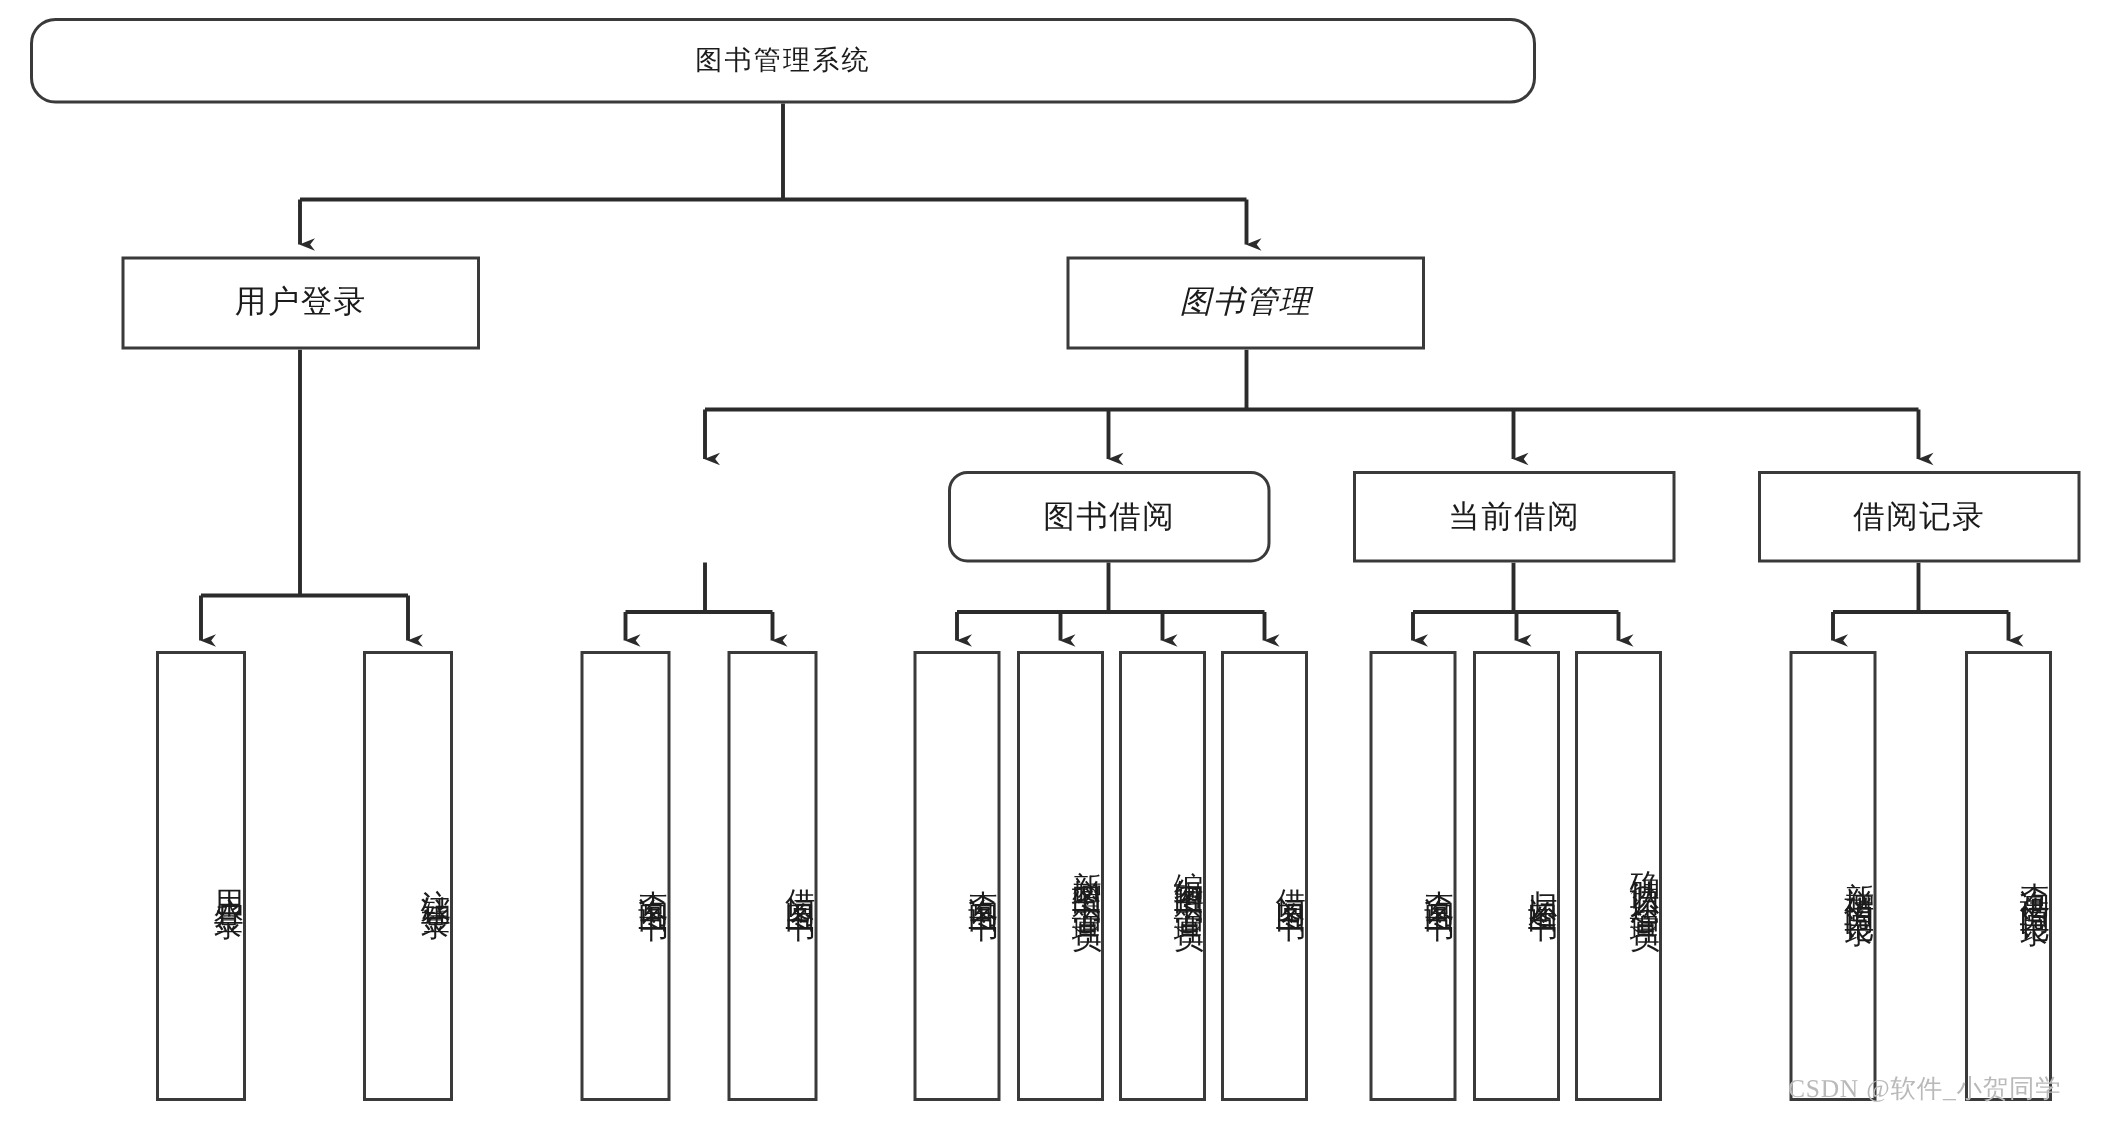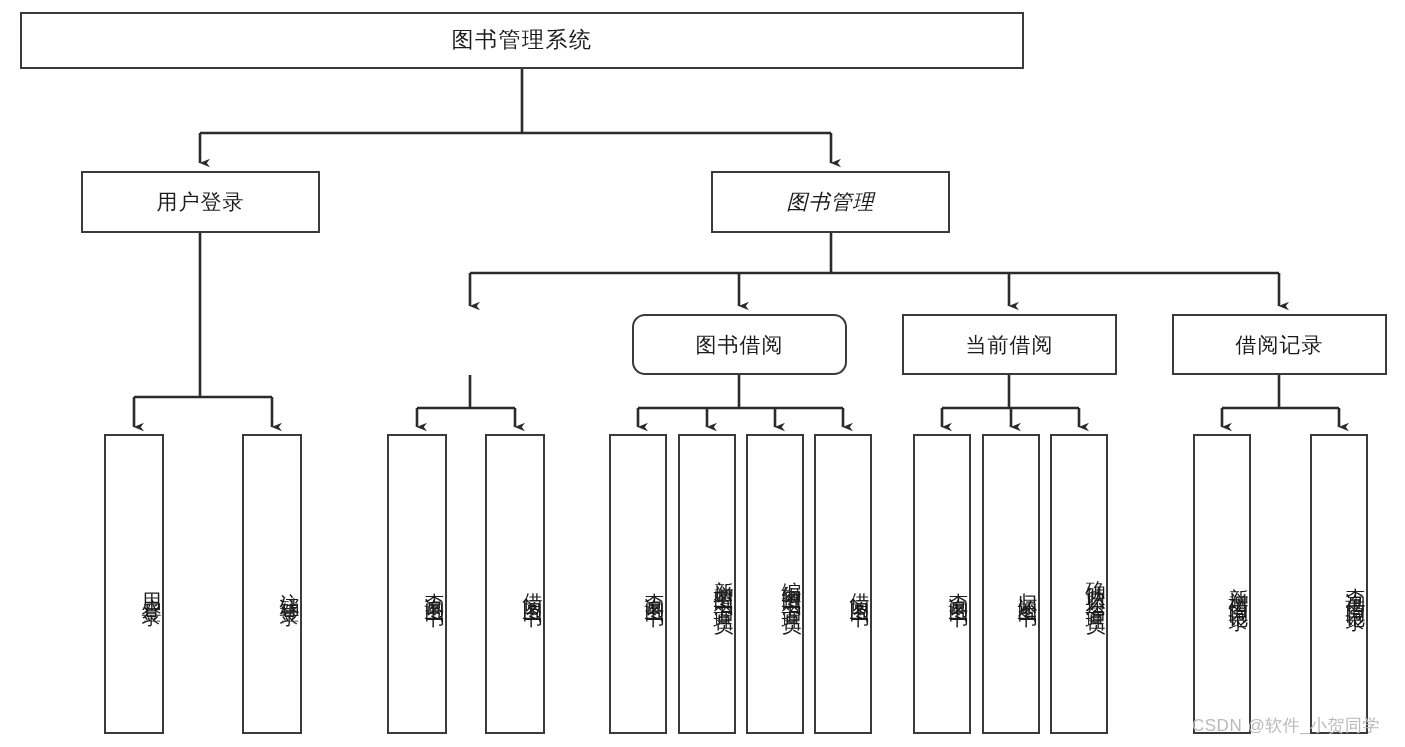--- a/index.html
+++ b/index.html
@@ -36,22 +36,23 @@
     color: #1b1b1b;
     z-index: 2;
   }
   .node-h {
     font-size: 21px;
     letter-spacing: 1px;
     line-height: 1.2;
     white-space: nowrap;
   }
   .node-title {
-    font-size: 22px;
+    font-size: 18px;
     letter-spacing: 1.5px;
+    border-radius: 17px;
   }
   .node-v {
     writing-mode: vertical-rl;
     text-orientation: upright;
     font-size: 20px;
     letter-spacing: 5px;
     line-height: 1;
     align-items: flex-start;
     justify-content: center;
     padding-top: 6px;
@@ -62,20 +63,21 @@
     text-orientation: upright;
     display: block;
   }
   .watermark {
     position: absolute;
     font-size: 17px;
     color: #b9b9b9;
     letter-spacing: 0.5px;
     white-space: nowrap;
     z-index: 5;
+    font-family: Liberation Serif, serif;
   }
 </style>
 </head>
 <body>
 
 <div id="canvas">
 
   <svg id="wires" viewBox="0 0 1405 747" xmlns="http://www.w3.org/2000/svg">
     <defs>
       <marker id="arrowhead" markerWidth="9" markerHeight="11" refX="4.5" refY="10" orient="auto" markerUnits="userSpaceOnUse">

